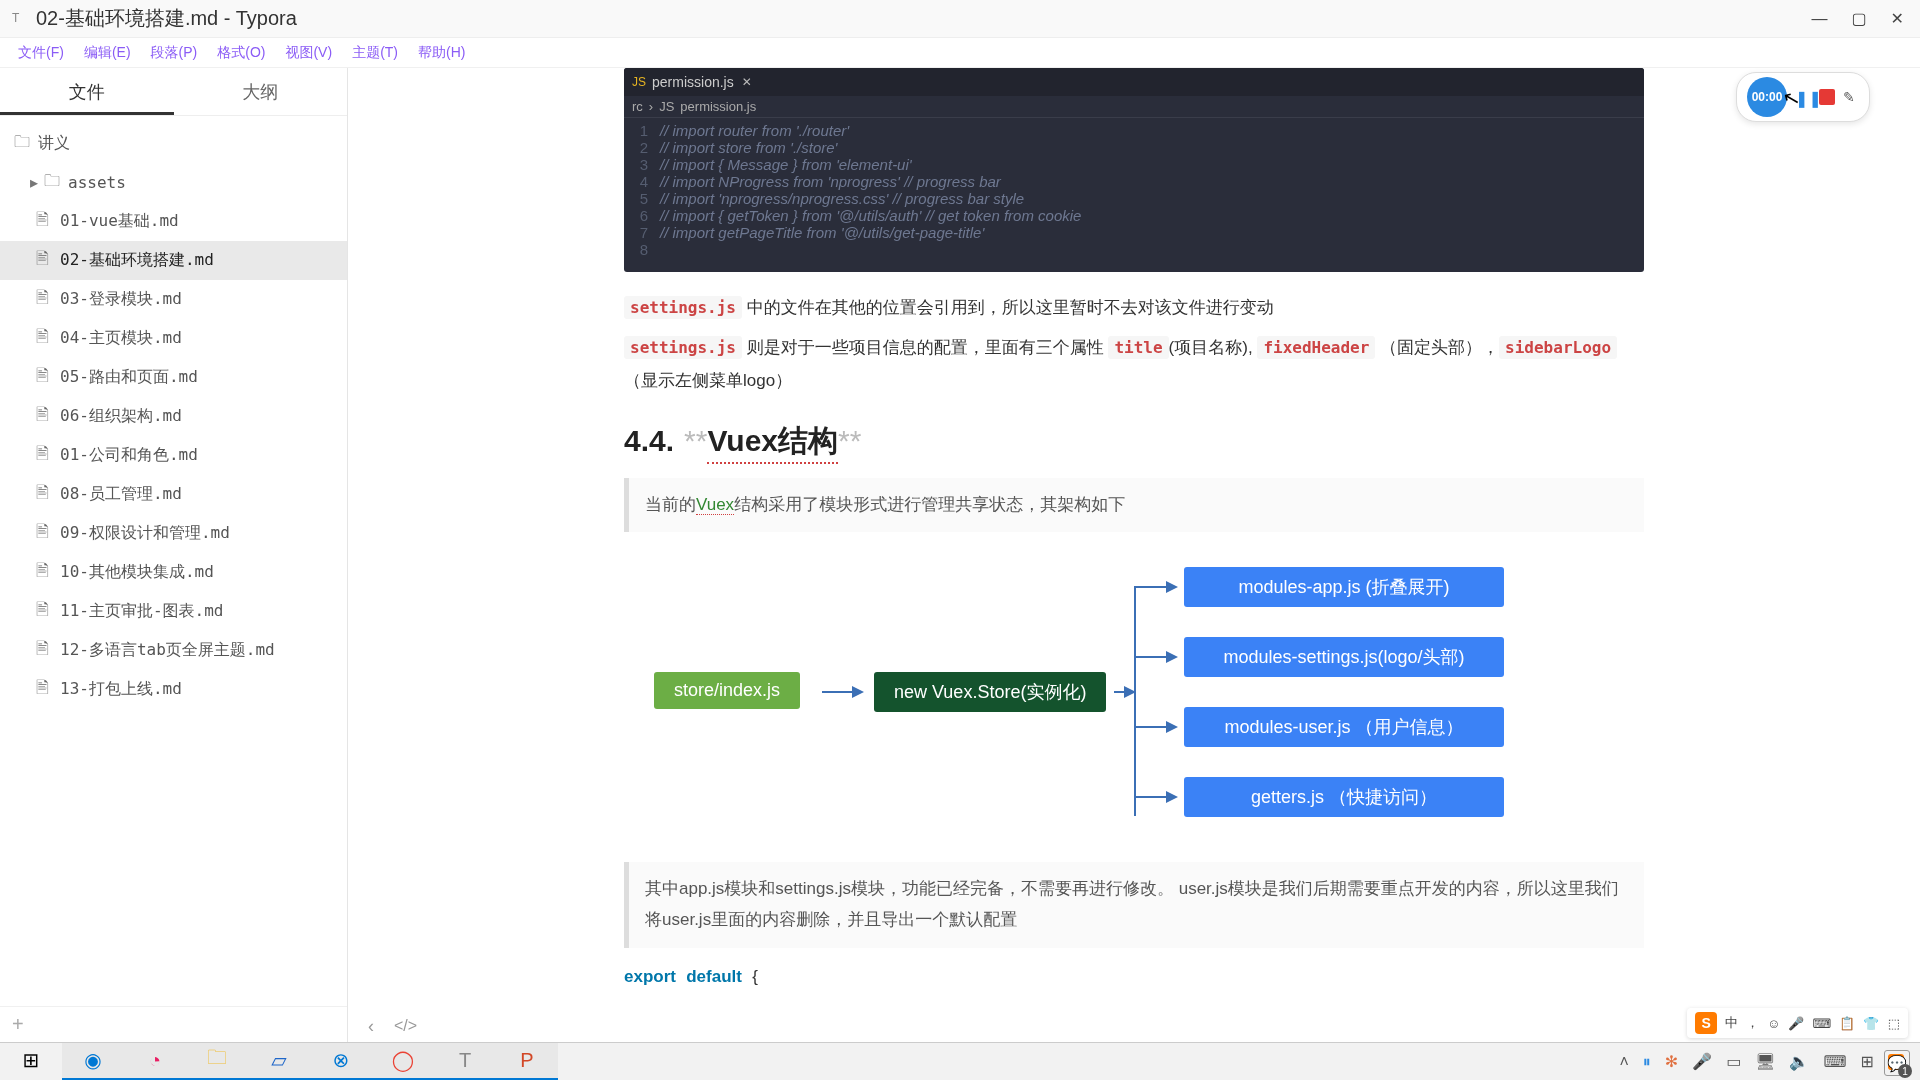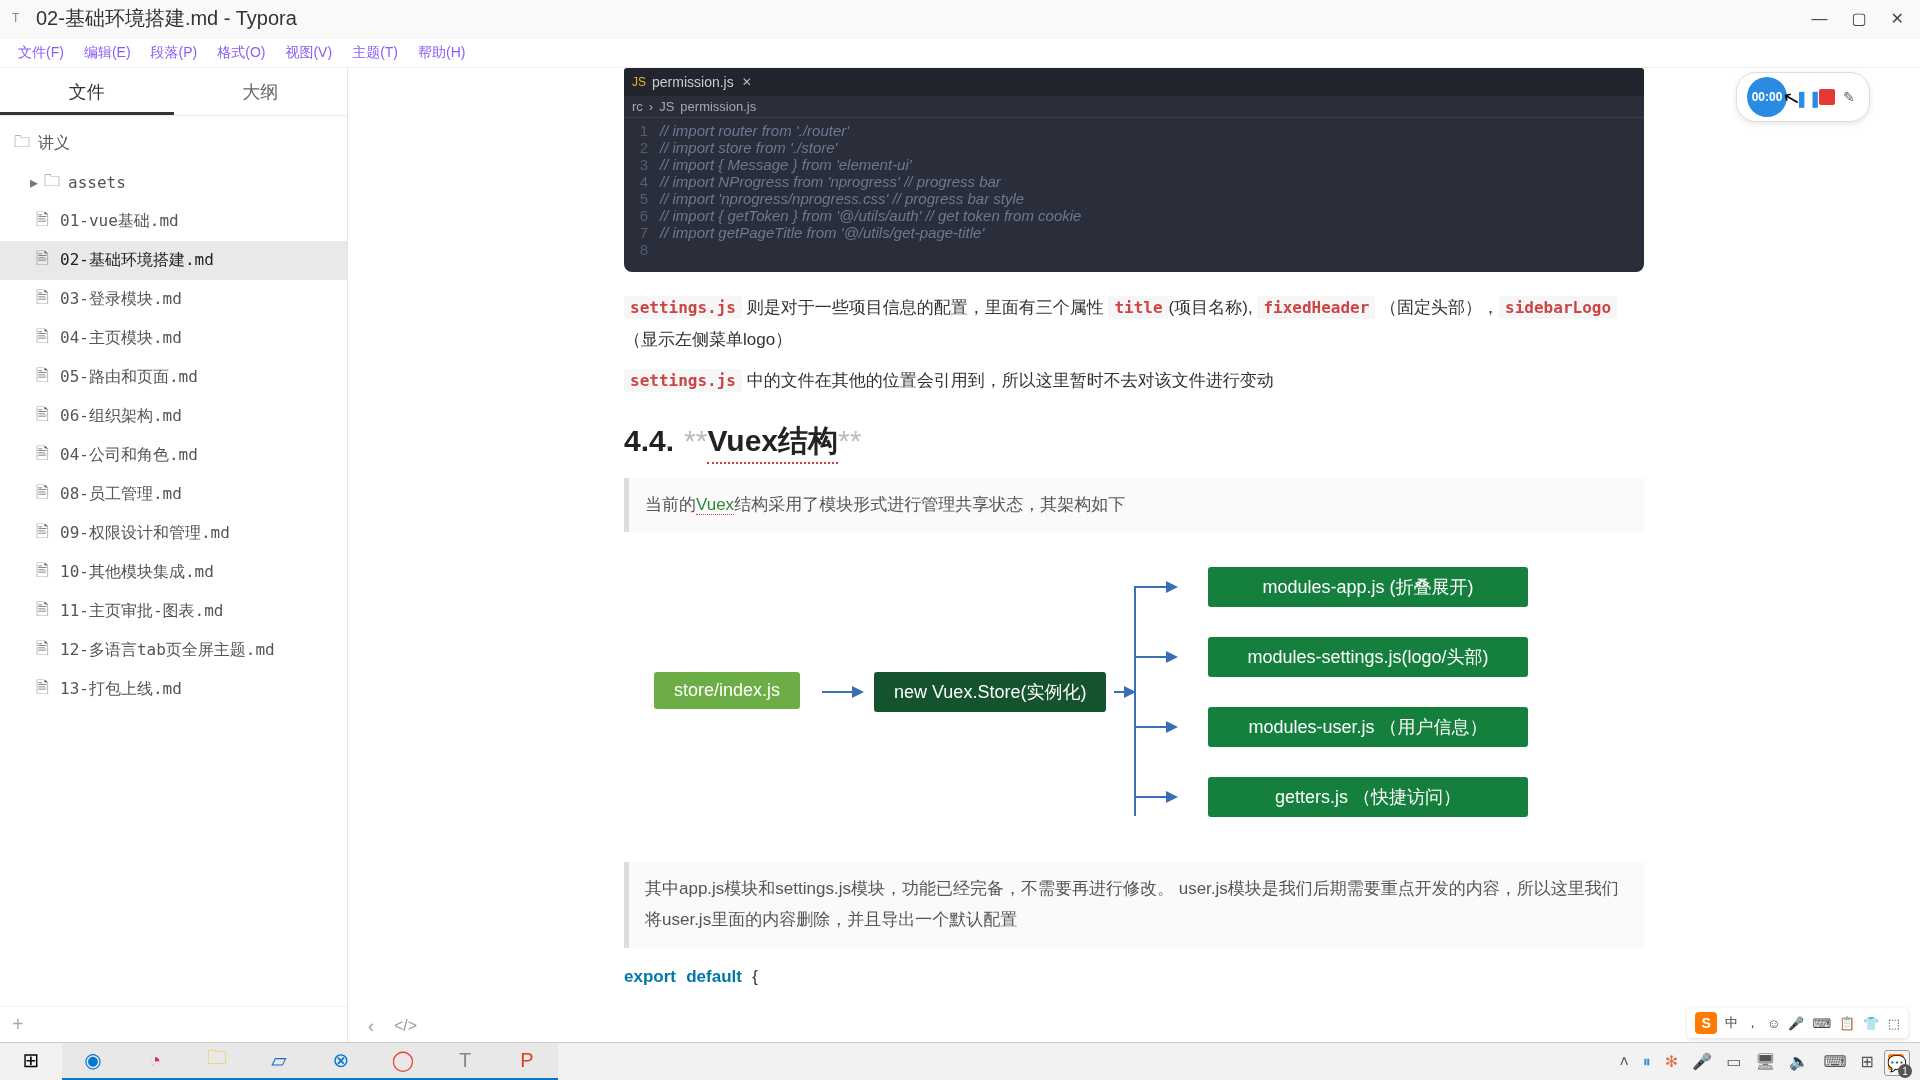--- a/index.html
+++ b/index.html
@@ -32,21 +32,21 @@
 .tree-item .ficon { width:18px; margin-right:6px; color:#666;}
 .tree-item .label { white-space:nowrap; font-family:"Microsoft YaHei",monospace;}
 .sidebar-footer { height:36px; border-top:1px solid #f0f0f0; display:flex; align-items:center; padding:0 12px; color:#999;}
 .sidebar-footer .plus{font-size:20px;color:#aaa;cursor:pointer;}
 
 
 .content { flex:1; overflow-y:auto; padding:0 0 20px 0; position:relative; }
 .content-inner { max-width:1020px; margin:0 auto; }
 
 
-.codeblock { background:#2a2d3a; color:#ccc; border-radius:8px; margin:0 0 20px 0; font-family:Consolas,monospace; font-size:15px; }
+.codeblock { background:#2a2d3a; color:#ccc; border-radius:3px; margin:0 0 20px 0; font-family:Consolas,monospace; font-size:15px; }
 .codetab { display:flex; align-items:center; background:#22242e; height:28px; padding-left:8px; border-radius:3px 3px 0 0;}
 .codetab .jsicon{color:#e6b422;margin-right:6px;font-size:12px;}
 .codetab .fname{color:#ccc;font-size:14px;}
 .codetab .x{color:#bbb;margin-left:8px;font-size:12px;}
 .codebread { display:flex; align-items:center; padding:3px 8px; color:#aaa; font-size:13px; border-bottom:1px solid #3a3d4a;}
 .codebread span{margin-right:6px;}
 .codelines { padding:4px 0 14px 0;}
 .codeline { display:flex; }
 .codeline .ln { width:36px; text-align:right; color:#555d70; padding-right:12px; user-select:none;}
 .codeline .cc { color:#6e7891; font-style:italic;}
@@ -62,21 +62,21 @@
 .heading .txt{border-bottom:2px dotted #d04040;}
 
 .quote { border-left:5px solid #ddd; background:#fafafa; padding:12px 16px; margin:14px 0; font-size:17px; color:#555; line-height:1.8;}
 .quote .ul{color:#338833;border-bottom:1px dotted #d04040;}
 
 
 .diagram { position:relative; height:280px; margin:30px 0 20px 0;}
 .dbox { position:absolute; color:#fff; display:flex; align-items:center; justify-content:center; font-size:18px; border-radius:3px; padding:8px 20px;}
 .dbox.green{background:#6cae45;}
 .dbox.orange{background:#14532d;}
-.dbox.blue{background:#15803d;margin-left:24px;}
+.dbox.blue{background:#3b82f6;}
 .darrow{position:absolute;}
 .darrow.h::after{content:'';position:absolute;right:-2px;top:-5px;border-left:12px solid #3b6fb5;border-top:6px solid transparent;border-bottom:6px solid transparent;}
 .darrow.h{height:2px;background:#3b6fb5;}
 
 
 .recorder{position:absolute;top:72px;right:50px;display:flex;align-items:center;gap:8px;background:#fff;border:1px solid #ddd;border-radius:20px;padding:4px 10px;box-shadow:0 2px 6px rgba(0,0,0,.1);}
 .recorder .timer{background:#2b8ae2;color:#fff;border-radius:50%;width:40px;height:40px;display:flex;align-items:center;justify-content:center;font-size:12px;font-weight:600;}
 .recorder .rbtn{width:16px;height:16px;}
 .recorder .pause{color:#2b8ae2;}
 .recorder .stop{background:#e53935;border-radius:2px;}
@@ -165,21 +165,21 @@
           <div class="tree-item file">
             <span class="ficon">🖹</span>
             <span class="label">05-路由和页面.md</span>
           </div>
           <div class="tree-item file">
             <span class="ficon">🖹</span>
             <span class="label">06-组织架构.md</span>
           </div>
           <div class="tree-item file">
             <span class="ficon">🖹</span>
-            <span class="label">04-公司和角色.md</span>
+            <span class="label">01-公司和角色.md</span>
           </div>
           <div class="tree-item file">
             <span class="ficon">🖹</span>
             <span class="label">08-员工管理.md</span>
           </div>
           <div class="tree-item file">
             <span class="ficon">🖹</span>
             <span class="label">09-权限设计和管理.md</span>
           </div>
           <div class="tree-item file">
@@ -250,25 +250,25 @@
               <span class="cc">// import getPageTitle from '@/utils/get-page-title'</span>
             </div>
             <div class="codeline">
               <span class="ln">8</span>
               <span class="cc"></span>
             </div>
           </div>
       </div>
 
       <p class="para">
+        <code class="hl2">settings.js</code><span> 中的文件在其他的位置会引用到，所以这里暂时不去对该文件进行变动</span>
+      </p>
+
+      <p class="para">
         <code class="hl2">settings.js</code><span> 则是对于一些项目信息的配置，里面有三个属性 </span><code class="hl2">title</code><span>(项目名称), </span><code class="hl2">fixedHeader</code><span> （固定头部），</span><code class="hl2">sidebarLogo</code><span>（显示左侧菜单logo）</span>
-      </p>
-
-      <p class="para">
-        <code class="hl2">settings.js</code><span> 中的文件在其他的位置会引用到，所以这里暂时不去对该文件进行变动</span>
       </p>
 
       <div class="heading">
         <span class="num">4.4.</span>
         <span class="stars">**</span>
         <span class="txt">Vuex结构</span>
         <span class="stars">**</span>
       </div>
 
       <div class="quote">

